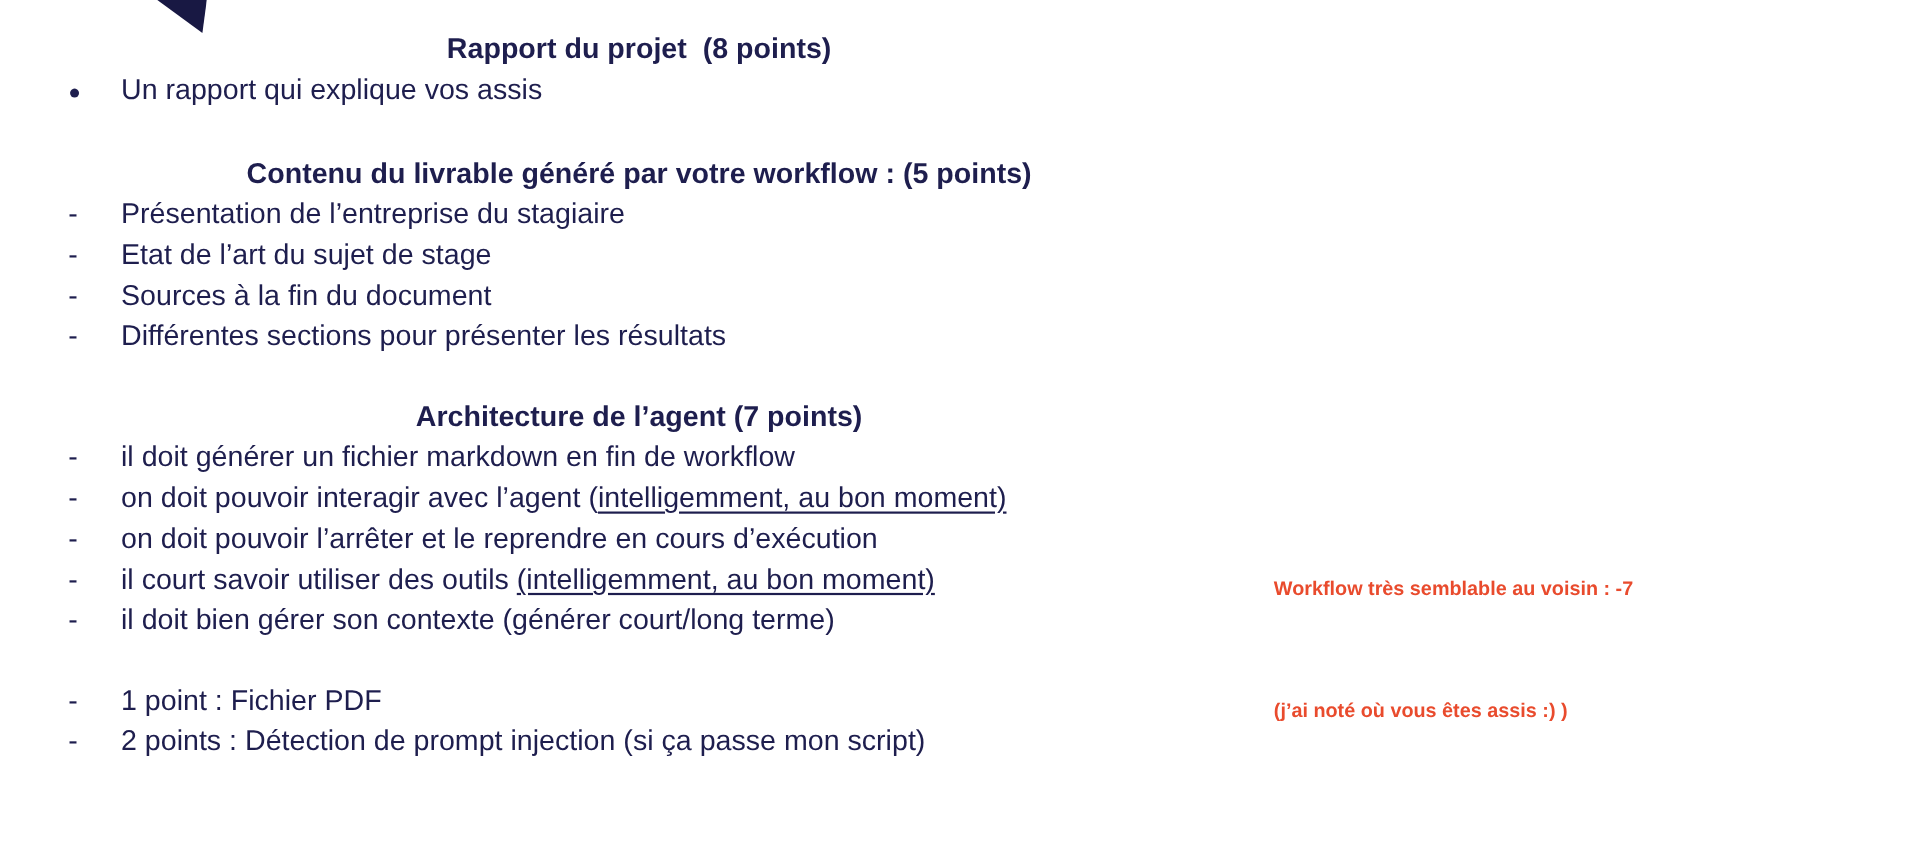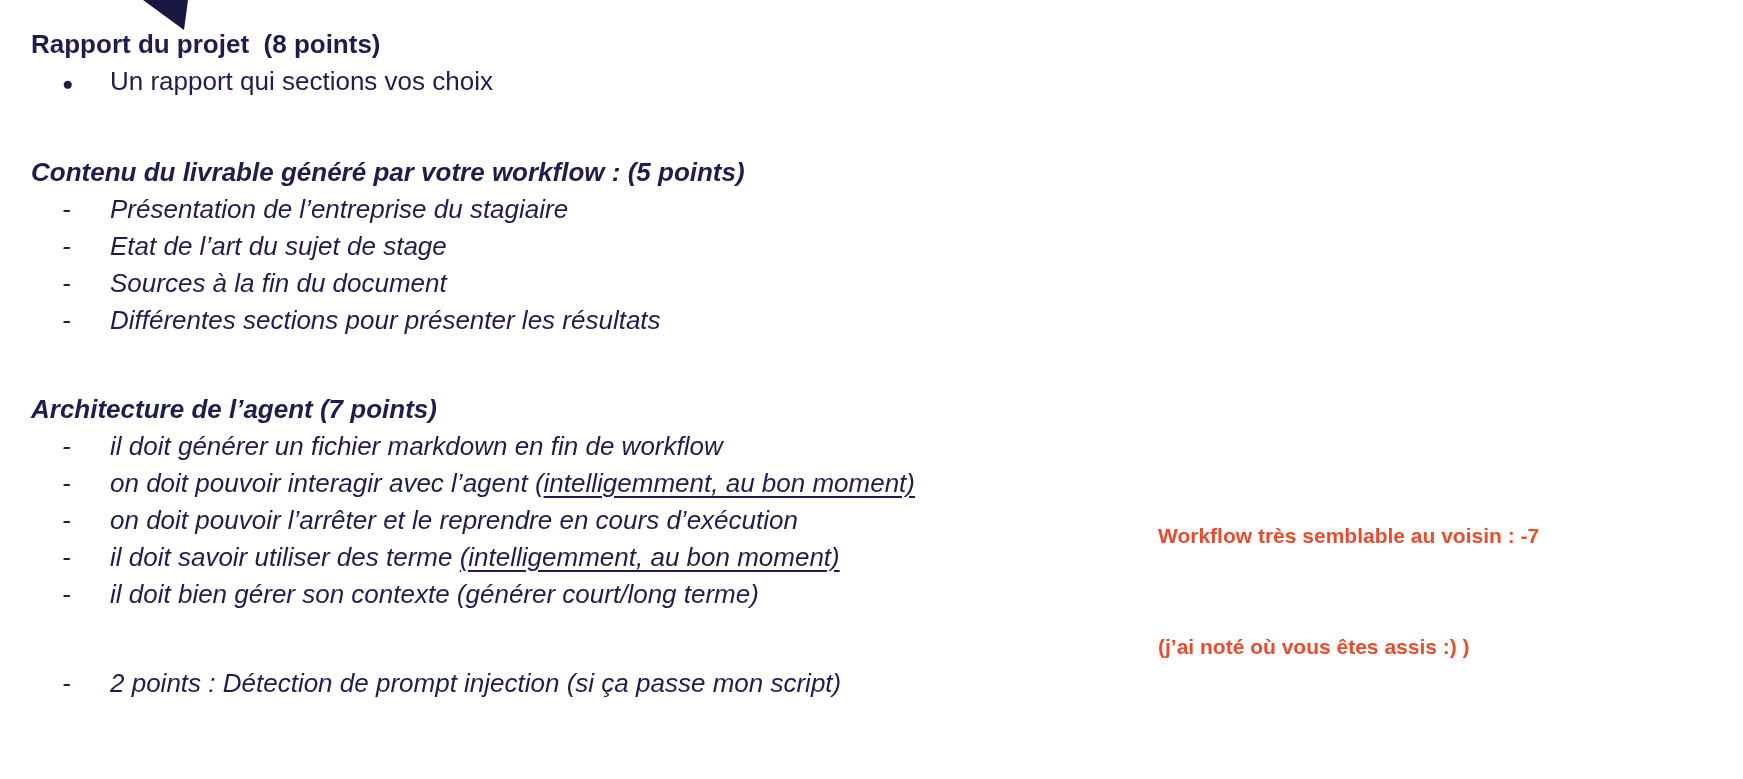--- a/index.html
+++ b/index.html
@@ -15,26 +15,27 @@
     font-family: "Liberation Sans", sans-serif;
     color: #1e1e4e;
   }
   .slide-body {
     position: absolute;
     left: 0;
     top: 0;
     padding: 26px 0 0 31px;
     width: 1100px;
   }
-  .section + .section { margin-top: 52px; font-style: italic; }
+  .section + .section { margin-top: 36px; }
   .heading {
     font-weight: 700;
     font-size: 26px;
     line-height: 37px;
     white-space: pre-wrap;
+    text-align: center;
   }
   .item {
     font-size: 26px;
     line-height: 37px;
     white-space: pre-wrap;
   }
   .item.lvl1 { padding-left: 31px; }
   .item.lvl2 { padding-left: 117px; }
   .marker {
     display: inline-block;
@@ -51,59 +52,60 @@
     text-underline-offset: 4px;
     text-decoration-thickness: 2px;
     text-align: center;
   }
   .annotation {
     position: absolute;
     left: 1158px;
     top: 443px;
     width: 560px;
     font-weight: 700;
-    font-size: 21px;
+    font-size: 18px;
     line-height: 37px;
     color: #e94b2d;
     white-space: pre-wrap;
   }
   .corner-triangle {
     position: absolute;
     left: 142px;
     top: 0;
   }
 </style>
 </head>
 <body>
 
 <svg class="corner-triangle" width="46" height="30" viewBox="0 0 46 30" aria-hidden="true">
   <polygon points="1,0 46,0 42,30" fill="#181843"></polygon>
 </svg>
 
 <main class="slide-body">
     <section class="section">
       <div class="heading">Rapport du projet  (8 points)</div>
-      <div class="item lvl1"><span class="marker m-disc">●</span><span class="content">Un rapport qui sections vos choix</span></div>
+      <div class="item lvl1"><span class="marker m-disc">●</span><span class="content">Un rapport qui explique vos assis</span></div>
     </section>
     <section class="section">
       <div class="heading">Contenu du livrable généré par votre workflow : (5 points)</div>
       <div class="item lvl1"><span class="marker m-dash">-</span><span class="content">Présentation de l’entreprise du stagiaire</span></div>
       <div class="item lvl1"><span class="marker m-dash">-</span><span class="content">Etat de l’art du sujet de stage</span></div>
       <div class="item lvl1"><span class="marker m-dash">-</span><span class="content">Sources à la fin du document</span></div>
       <div class="item lvl1"><span class="marker m-dash">-</span><span class="content">Différentes sections pour présenter les résultats</span></div>
     </section>
     <section class="section">
       <div class="heading">Architecture de l’agent (7 points)</div>
       <div class="item lvl1"><span class="marker m-dash">-</span><span class="content">il doit générer un fichier markdown en fin de workflow</span></div>
       <div class="item lvl1"><span class="marker m-dash">-</span><span class="content">on doit pouvoir interagir avec l’agent (</span><span class="content u">intelligemment, au bon moment)</span></div>
       <div class="item lvl1"><span class="marker m-dash">-</span><span class="content">on doit pouvoir l’arrêter et le reprendre en cours d’exécution</span></div>
-      <div class="item lvl1"><span class="marker m-dash">-</span><span class="content">il doit savoir utiliser des terme </span><span class="content u">(intelligemment, au bon moment)</span></div>
+      <div class="item lvl1"><span class="marker m-dash">-</span><span class="content">il court savoir utiliser des outils </span><span class="content u">(intelligemment, au bon moment)</span></div>
       <div class="item lvl1"><span class="marker m-dash">-</span><span class="content">il doit bien gérer son contexte (générer court/long terme)</span></div>
     </section>
     <section class="section">
+      <div class="item lvl1"><span class="marker m-dash">-</span><span class="content">1 point : Fichier PDF</span></div>
       <div class="item lvl1"><span class="marker m-dash">-</span><span class="content">2 points : Détection de prompt injection (si ça passe mon script)</span></div>
     </section>
   </main>
 
 <div class="annotation">
   <div>Workflow très semblable au voisin : -7</div>
   <div>(j’ai noté où vous êtes assis :) )</div>
 </div>
 
 </body></html>

